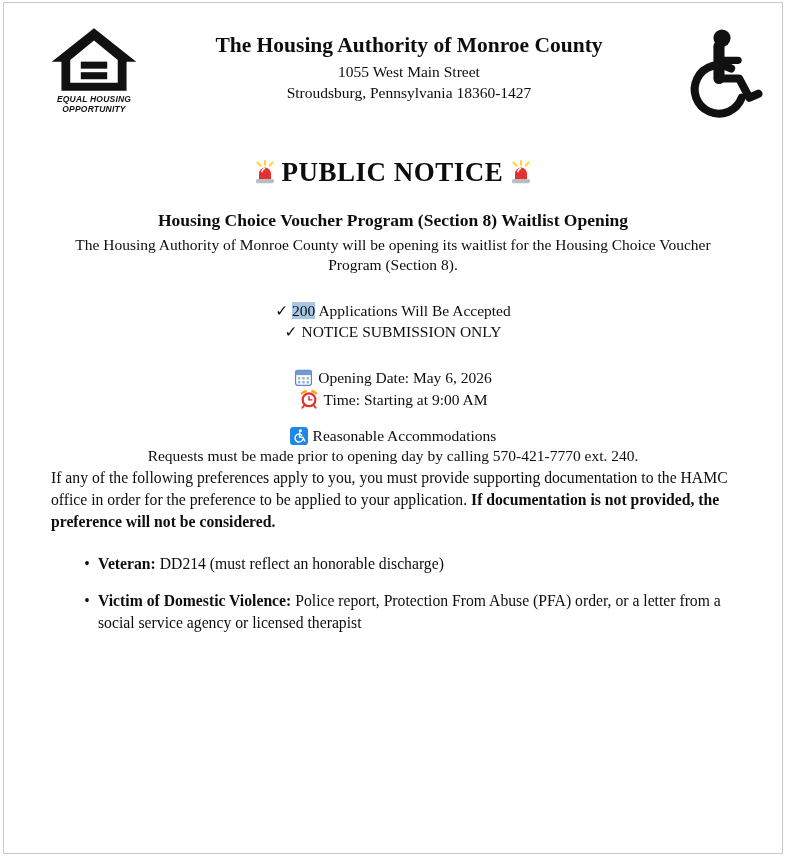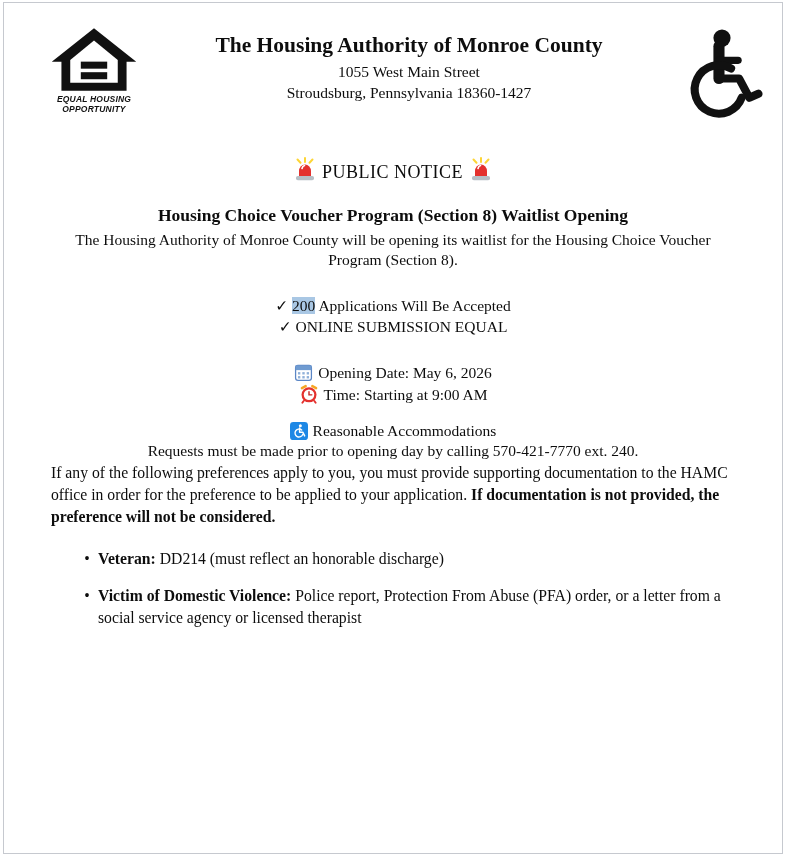--- a/index.html
+++ b/index.html
@@ -18,21 +18,21 @@
   .header{display:flex;align-items:flex-start;padding:0 14px 0 42px;}
   .eho-logo{width:96px;flex:0 0 auto;text-align:center;font-style:italic;}
   .eho-caption{font-family:"Liberation Sans","DejaVu Sans",sans-serif;
     font-weight:bold;font-size:8.5px;line-height:1.15;letter-spacing:.2px;color:#111;}
   .header-center{flex:1 1 auto;text-align:center;padding-top:6px;}
   .org-title{font-size:21.5px;font-weight:bold;margin:0 0 4px 0;}
   .org-address{font-size:15.5px;line-height:1.35;}
   .isa-wrap{flex:0 0 auto;width:92px;text-align:center;padding-top:0px;}
   
   .center{text-align:center;}
-  .public-notice{margin-top:30px;font-size:18px;font-weight:normal;letter-spacing:.5px;}
+  .public-notice{margin-top:30px;font-size:27px;font-weight:bold;letter-spacing:.5px;}
   .public-notice .icn{vertical-align:-3px;}
   .section-heading{margin-top:22px;font-size:17.5px;font-weight:bold;}
   .intro{margin-top:4px;font-size:15.5px;line-height:1.32;padding:0 60px;}
   .checks{margin-top:24px;font-size:15.5px;line-height:1.38;}
   .hl{background:#a9c7e4;}
   .schedule{margin-top:24px;font-size:15.5px;line-height:1.45;}
   .apply{margin-top:25px;font-size:15.5px;line-height:1.32;}
   .accomm{margin-top:14px;font-size:15.5px;line-height:1.32;}
   .warn{margin-top:30px;font-size:15.5px;line-height:1.32;padding:0 62px;}
   .icn{display:inline-block;vertical-align:-4px;margin-right:5px;}
@@ -97,21 +97,21 @@
   <div class="section-heading center">Housing Choice Voucher Program (Section 8) Waitlist Opening</div>
   <div class="intro center">The Housing Authority of Monroe County will be opening its waitlist for the Housing Choice Voucher Program (Section 8).</div>
 
   <div class="checks center">
     <div>
       <span>✓</span>
       <span class="hl">200</span><span> Applications Will Be Accepted</span>
     </div>
     <div>
       <span>✓</span>
-      <span>ONLINE SUBMISSION EQUAL</span>
+      <span>NOTICE SUBMISSION ONLY</span>
     </div>
   </div>
 
   <div class="schedule center">
     <div>
       <svg class="icn" width="19" height="19" viewBox="0 0 24 24">
         <rect x="2" y="3" width="20" height="19" rx="3" fill="#fff" stroke="#5b86c5" stroke-width="1.6"></rect>
         <path d="M2 3 h20 v6 h-20 Z" fill="#6f9bd1"></path>
         <g fill="#8fb0d9">
           <rect x="5" y="11.5" width="3" height="3"></rect>

